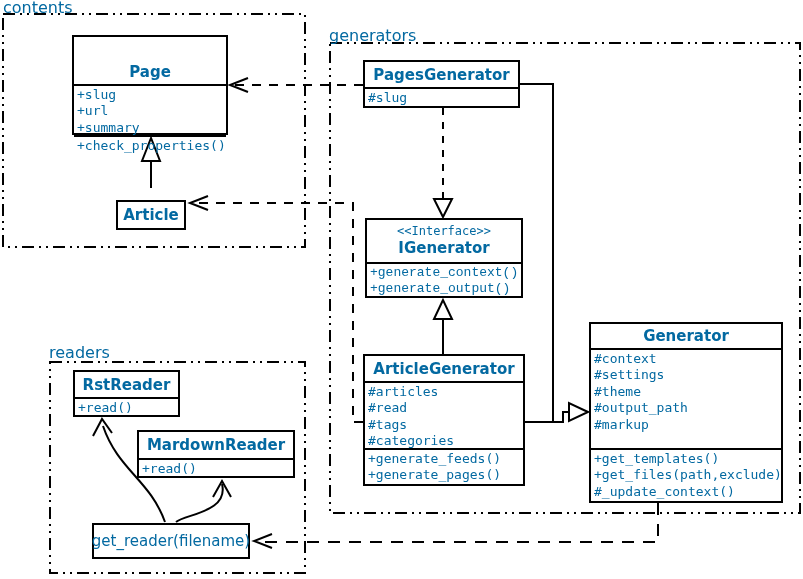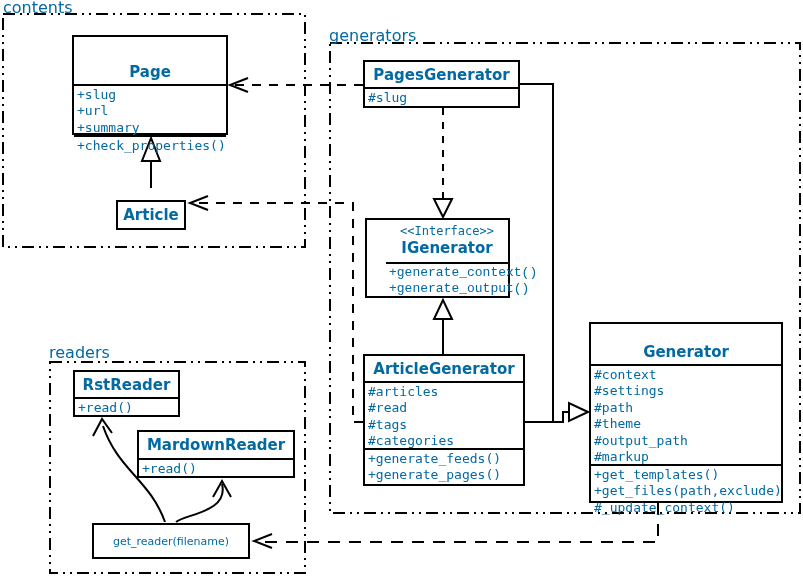--- a/index.html
+++ b/index.html
@@ -30,21 +30,21 @@
   .uml-section.sep{border-bottom:2px solid #000;}
   .uml-row{height:16.4px;}
   .stereotype{
     font-family:"DejaVu Sans Mono","Liberation Mono",monospace;
     font-size:12px;font-weight:normal;line-height:14px;
   }
   .iface-head{display:block;text-align:center;padding-top:4px;}
   .iface-name{font-weight:bold;font-size:15px;line-height:20px;}
   .plain-box{
     position:absolute;box-sizing:border-box;border:2px solid #000;background:#fff;
-    display:flex;align-items:center;justify-content:center;font-size:11px;
+    display:flex;align-items:center;justify-content:center;font-size:15px;
   }
 </style>
 </head>
 <body>
 
 <div id="stage">
 
   <svg id="edges" viewBox="0 0 803 579" xmlns="http://www.w3.org/2000/svg" fill="none" stroke="#000" stroke-width="2">
 
     <rect x="3" y="14" width="302" height="233" stroke-dasharray="12 5 2 5 2 5"></rect>
@@ -101,21 +101,21 @@
     <div class="uml-title no-sep" style="height:26px;">Article</div>
   </div>
 
   <div class="uml-class" style="left:363px;top:60px;width:157px;height:48px;">
     <div class="uml-title" style="height:27px;">PagesGenerator</div>
     <div class="uml-section" style="height:17px;">
       <div class="uml-row">#slug</div>
     </div>
   </div>
 
-  <div class="uml-class" style="left:365px;top:218px;width:145px;height:80px;padding-left:19px;">
+  <div class="uml-class" style="left:365px;top:218px;width:158px;height:80px;">
     <div class="uml-title iface-head" style="height:44px;">
       <span class="stereotype" style="display:block;">&lt;&lt;Interface&gt;&gt;</span>
       <span class="iface-name" style="display:block;">IGenerator</span>
     </div>
     <div class="uml-section" style="height:32px;font-family:Liberation Mono, monospace;">
       <div class="uml-row">+generate_context()</div>
       <div class="uml-row">+generate_output()</div>
     </div>
   </div>
 
@@ -127,25 +127,24 @@
       <div class="uml-row">#tags</div>
       <div class="uml-row">#categories</div>
     </div>
     <div class="uml-section" style="height:34px;">
       <div class="uml-row">+generate_feeds()</div>
       <div class="uml-row">+generate_pages()</div>
     </div>
   </div>
 
   <div class="uml-class" style="left:589px;top:322px;width:194px;height:181px;">
-    <div class="uml-title" style="height:26px;margin-top:16px;">Generator</div>
+    <div class="uml-title" style="height:26px;">Generator</div>
     <div class="uml-section sep" style="height:100px;">
       <div class="uml-row">#context</div>
       <div class="uml-row">#settings</div>
-      <div class="uml-row">#path</div>
       <div class="uml-row">#theme</div>
       <div class="uml-row">#output_path</div>
       <div class="uml-row">#markup</div>
     </div>
     <div class="uml-section" style="height:51px;">
       <div class="uml-row">+get_templates()</div>
       <div class="uml-row">+get_files(path,exclude)</div>
       <div class="uml-row">#_update_context()</div>
     </div>
   </div>

